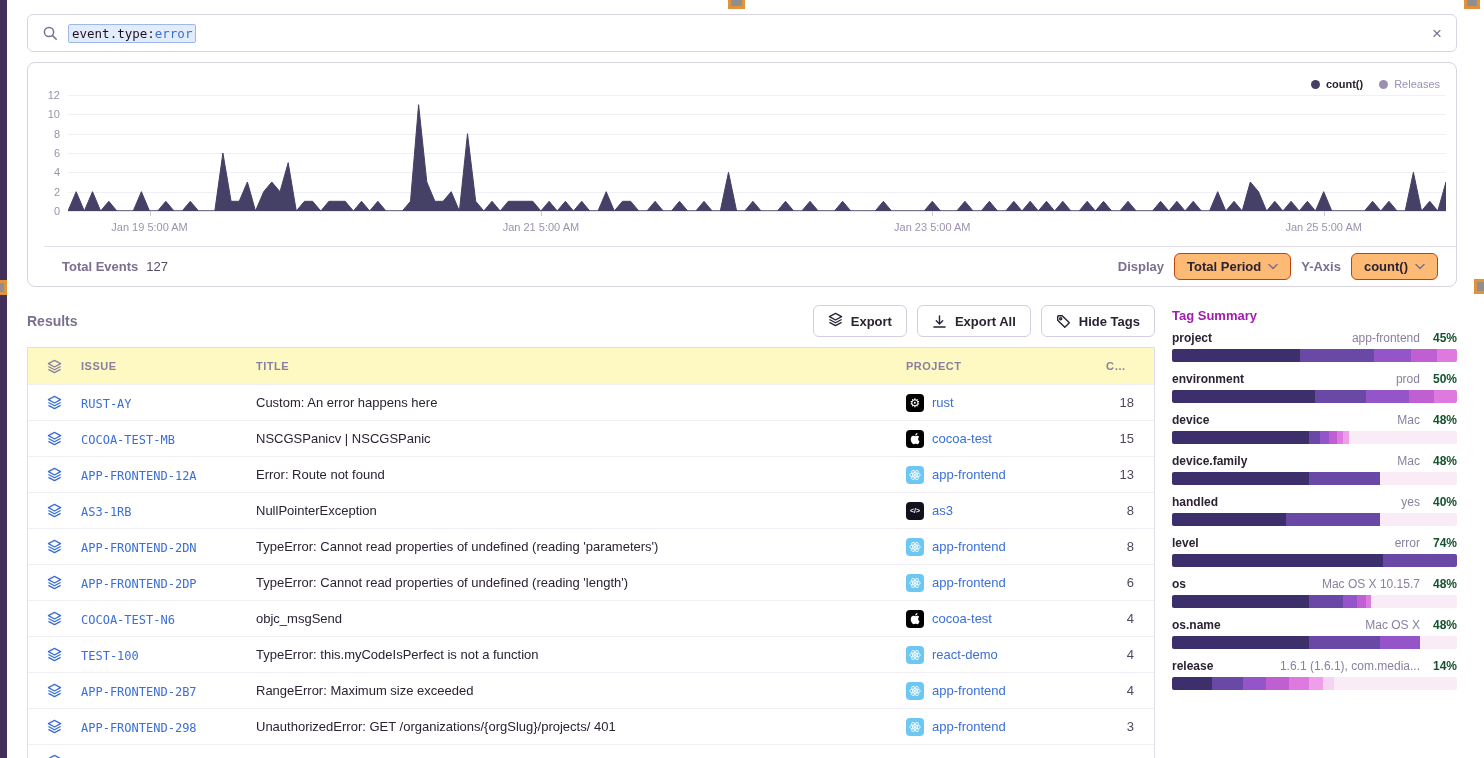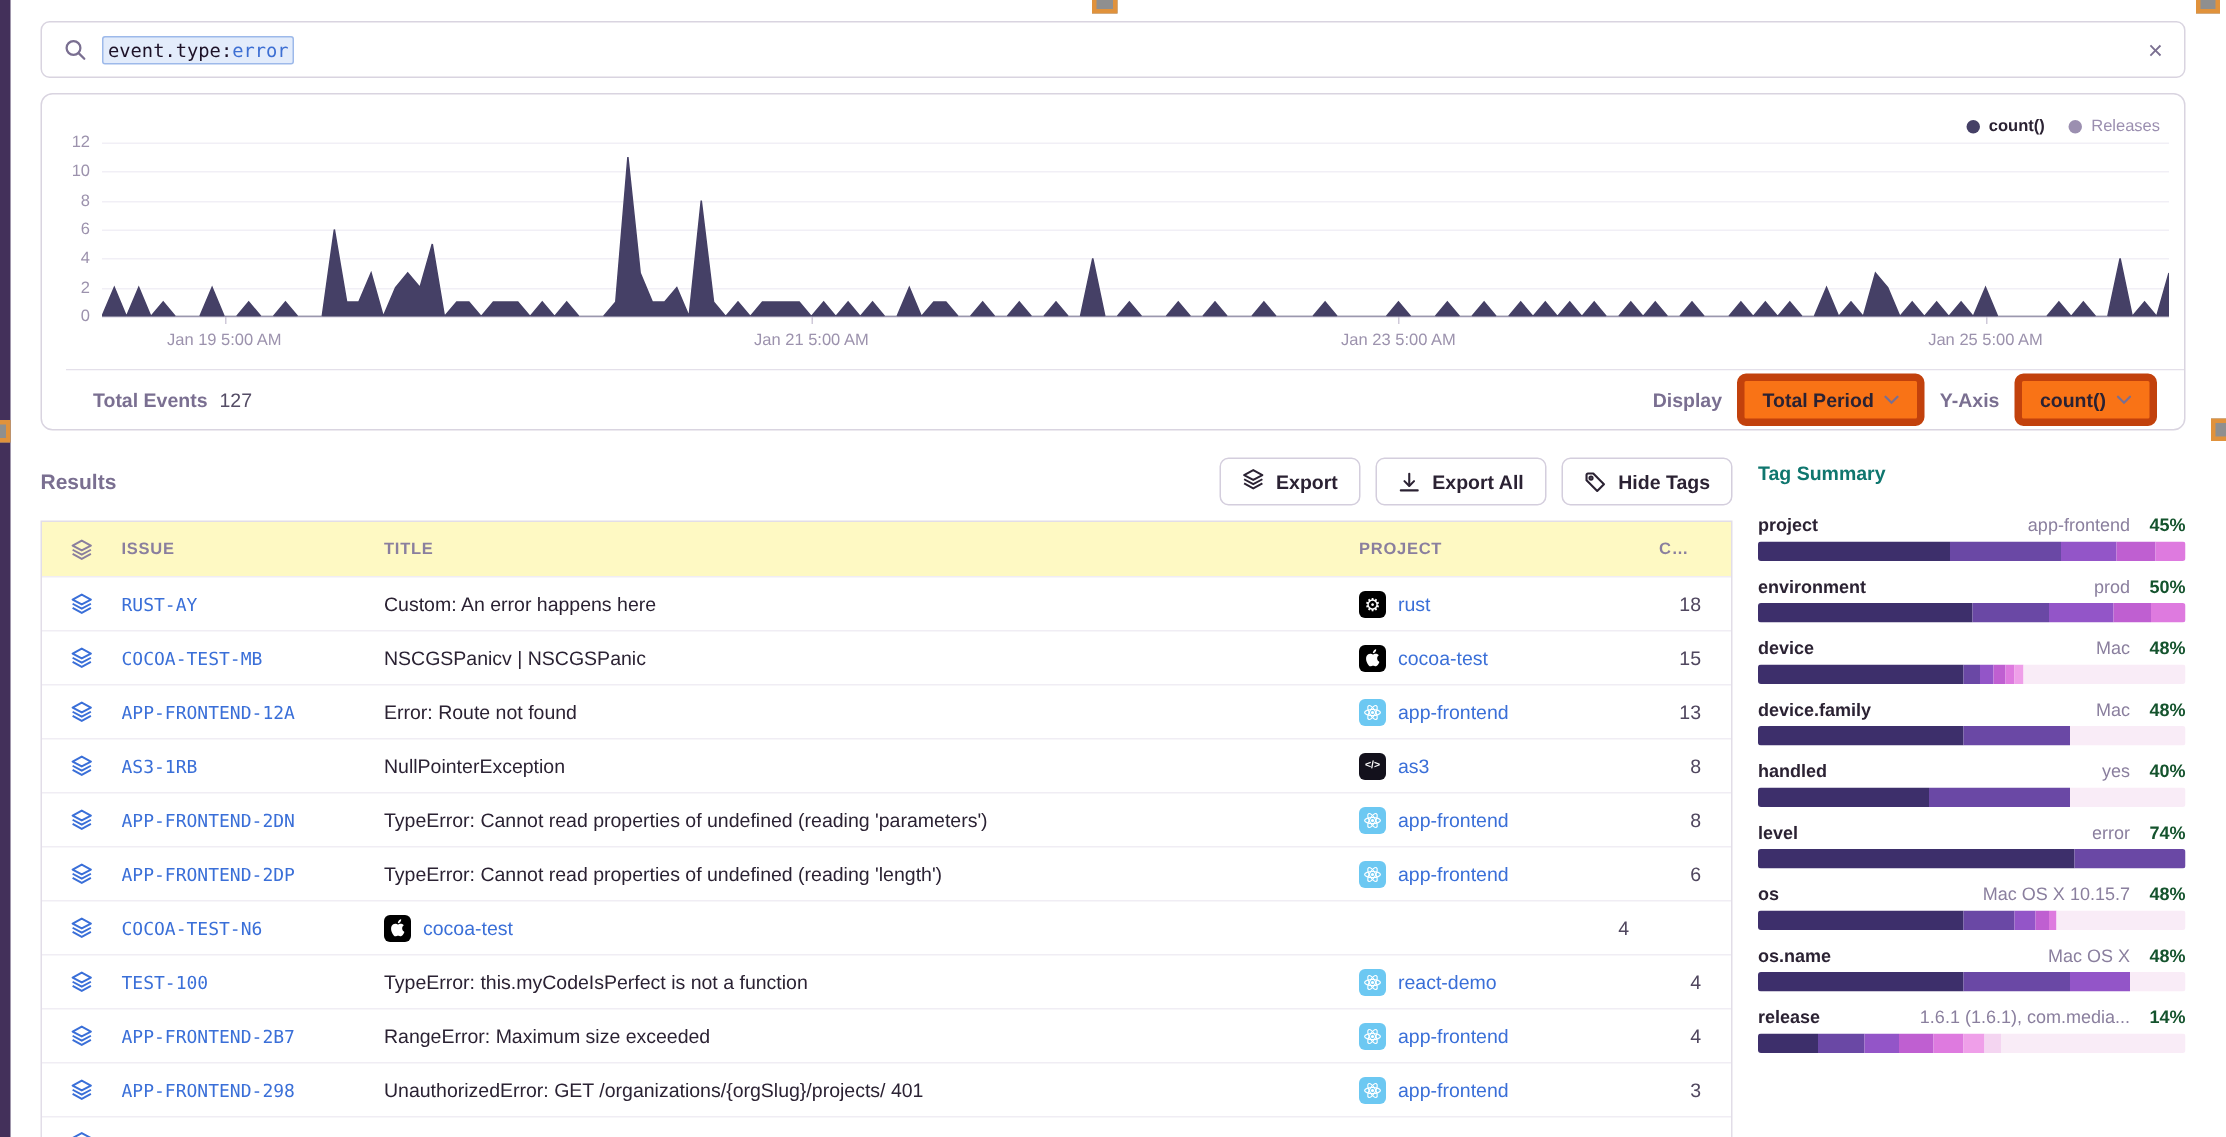--- a/index.html
+++ b/index.html
@@ -47,22 +47,22 @@
 
   .chart-footer {
     position:absolute; left:16px; right:0; bottom:0; height:40px;
     border-top:1px solid #e4e0ea; display:flex; align-items:center;
     padding:0 18px; border-radius:0 0 8px 8px;
   }
   .footer-label { font-size:13px; font-weight:bold; color:#7a6f91; }
   .footer-value { font-size:13px; color:#554d66; margin-left:8px; }
   .footer-right { margin-left:auto; display:flex; align-items:center; gap:10px; }
   .dropdown {
-    display:flex; align-items:center; gap:7px; border:5px solid #c2410c; border-radius:6px;
-    background:#f97316; padding:5px 12px; font-size:13px; font-weight:bold; color:#2b2233; cursor:pointer;
+    display:flex; align-items:center; gap:7px; border:1px solid #c2410c; border-radius:6px;
+    background:#fdba74; padding:5px 12px; font-size:13px; font-weight:bold; color:#2b2233; cursor:pointer;
   }
 
   
   .results-header {
     position:absolute; left:27px; top:304px; width:1128px; height:34px;
     display:flex; align-items:center;
   }
   .section-title { font-size:14px; font-weight:bold; color:#7a6f91; }
   .btn-group { margin-left:auto; display:flex; gap:10px; }
   .btn {
@@ -87,21 +87,21 @@
   .cell-icon { display:flex; justify-content:center; }
   .issue-link { font-family:"DejaVu Sans Mono", monospace; font-size:12px; color:#3a6fd8; cursor:pointer; }
   .title-text { font-size:13px; color:#2b2233; }
   .proj-cell { display:flex; align-items:center; gap:8px; }
   .proj-badge { width:18px; height:18px; border-radius:4px; display:flex; align-items:center; justify-content:center; flex:none; }
   .proj-link { font-size:13px; color:#3a6fd8; cursor:pointer; }
   .count-cell { text-align:right; padding-right:20px; font-size:13px; color:#50475f; }
 
   
   .tag-summary { position:absolute; left:1172px; top:308px; width:285px; }
-  .tag-summary-title { font-size:13px; font-weight:bold; color:#0f766e; margin-bottom:20px; }
+  .tag-summary-title { font-size:13px; font-weight:bold; color:#a21caf; margin-bottom:8px; }
   .tag-entry { margin-bottom:10px; }
   .tag-head { display:flex; align-items:baseline; font-size:12px; margin-bottom:4px; }
   .tag-name { font-weight:bold; color:#2b2233; }
   .tag-top { margin-left:auto; color:#8a7f9e; overflow:hidden; white-space:nowrap; }
   .tag-pct { font-weight:bold; color:#14532d; margin-left:13px; }
   .tag-bar { display:flex; height:13px; border-radius:2px; overflow:hidden; cursor:pointer; }
   .tag-seg { height:100%; }
 </style>
 </head>
 <body>
@@ -354,20 +354,21 @@
     </div>
     <div class="t-row">
       <div class="t-cell cell-icon">
         <svg width="15" height="15" viewBox="0 0 16 16" fill="none" stroke="#3a6fd8" stroke-width="1.4" stroke-linejoin="round">
     <path d="M8 1.5 14.5 5 8 8.5 1.5 5Z"></path>
           <path d="M1.5 8 8 11.5 14.5 8"></path>
           <path d="M1.5 11 8 14.5 14.5 11"></path>
         </svg>
       </div>
       <div class="t-cell"><span class="issue-link">COCOA-TEST-N6</span></div>
+      <div class="t-cell title-text">objc_msgSend</div>
       <div class="t-cell proj-cell">
         <span class="proj-badge" style="background:#000">
     <svg width="12" height="13" viewBox="0 0 14 16" fill="#fff">
             <path d="M10.8 8.5c0-1.7 1.4-2.5 1.4-2.5-.8-1.1-2-1.3-2.4-1.3-1-.1-2 .6-2.5.6s-1.3-.6-2.2-.6c-1.1 0-2.2.7-2.8 1.7-1.2 2.1-.3 5.2.9 6.9.6.8 1.2 1.7 2.1 1.7.8 0 1.2-.5 2.2-.5s1.3.5 2.2.5 1.5-.8 2-1.6c.7-1 .9-1.9.9-2 0 0-1.8-.7-1.8-2.9z"></path>
             <path d="M9.3 3.3c.5-.6.8-1.4.7-2.2-.7 0-1.5.5-2 1.1-.4.5-.8 1.3-.7 2 .8.1 1.5-.4 2-.9z"></path>
           </svg>
         </span>
         <span class="proj-link">cocoa-test</span>
       </div>
       <div class="t-cell count-cell">4</div>

